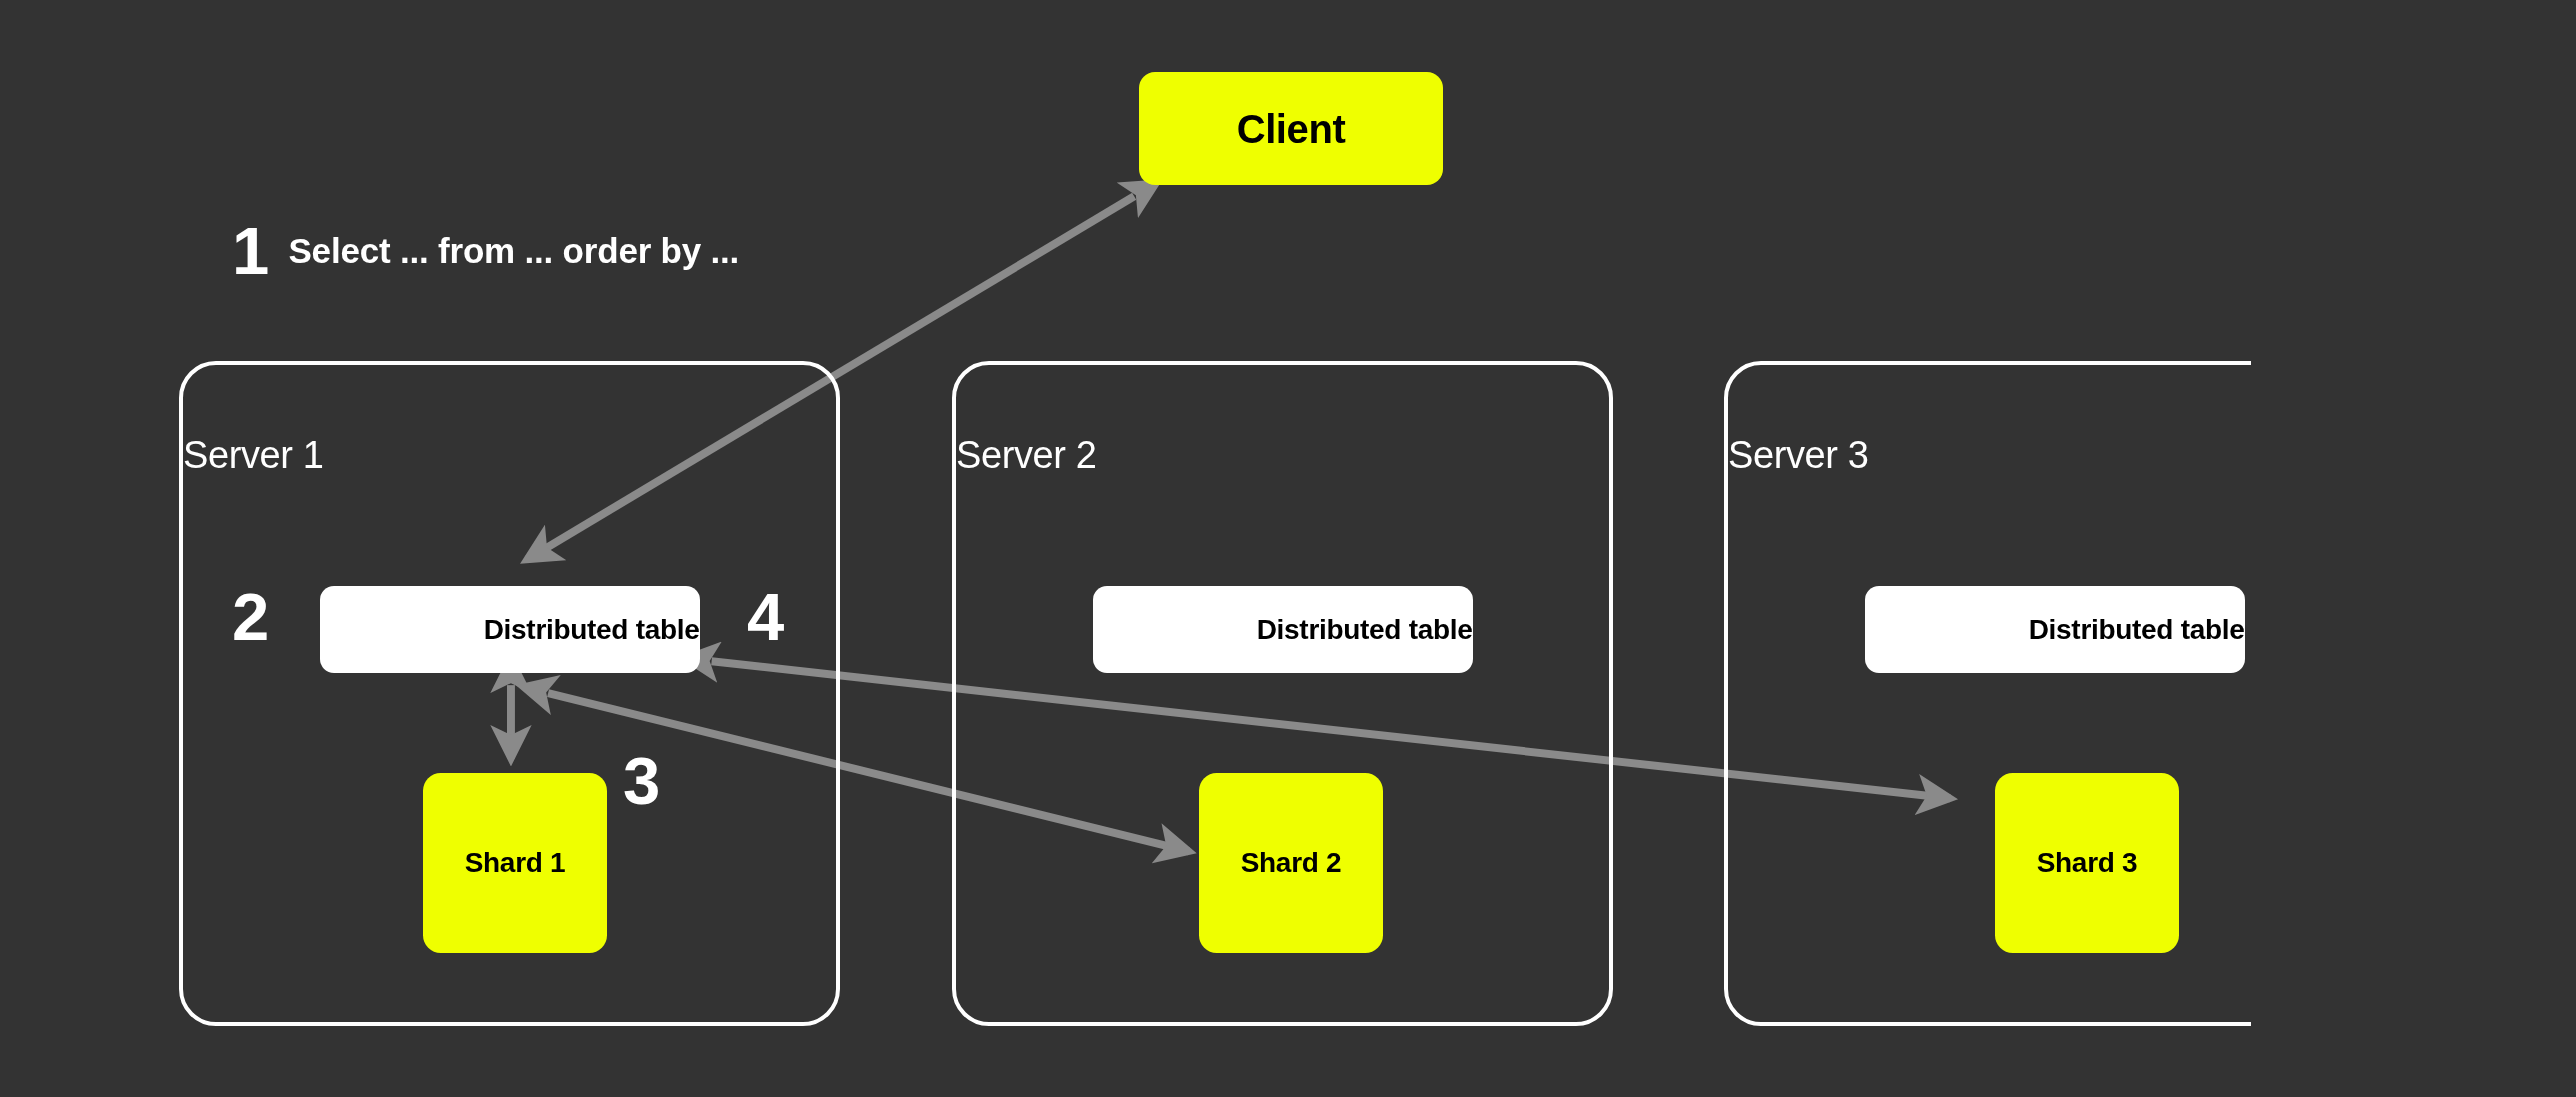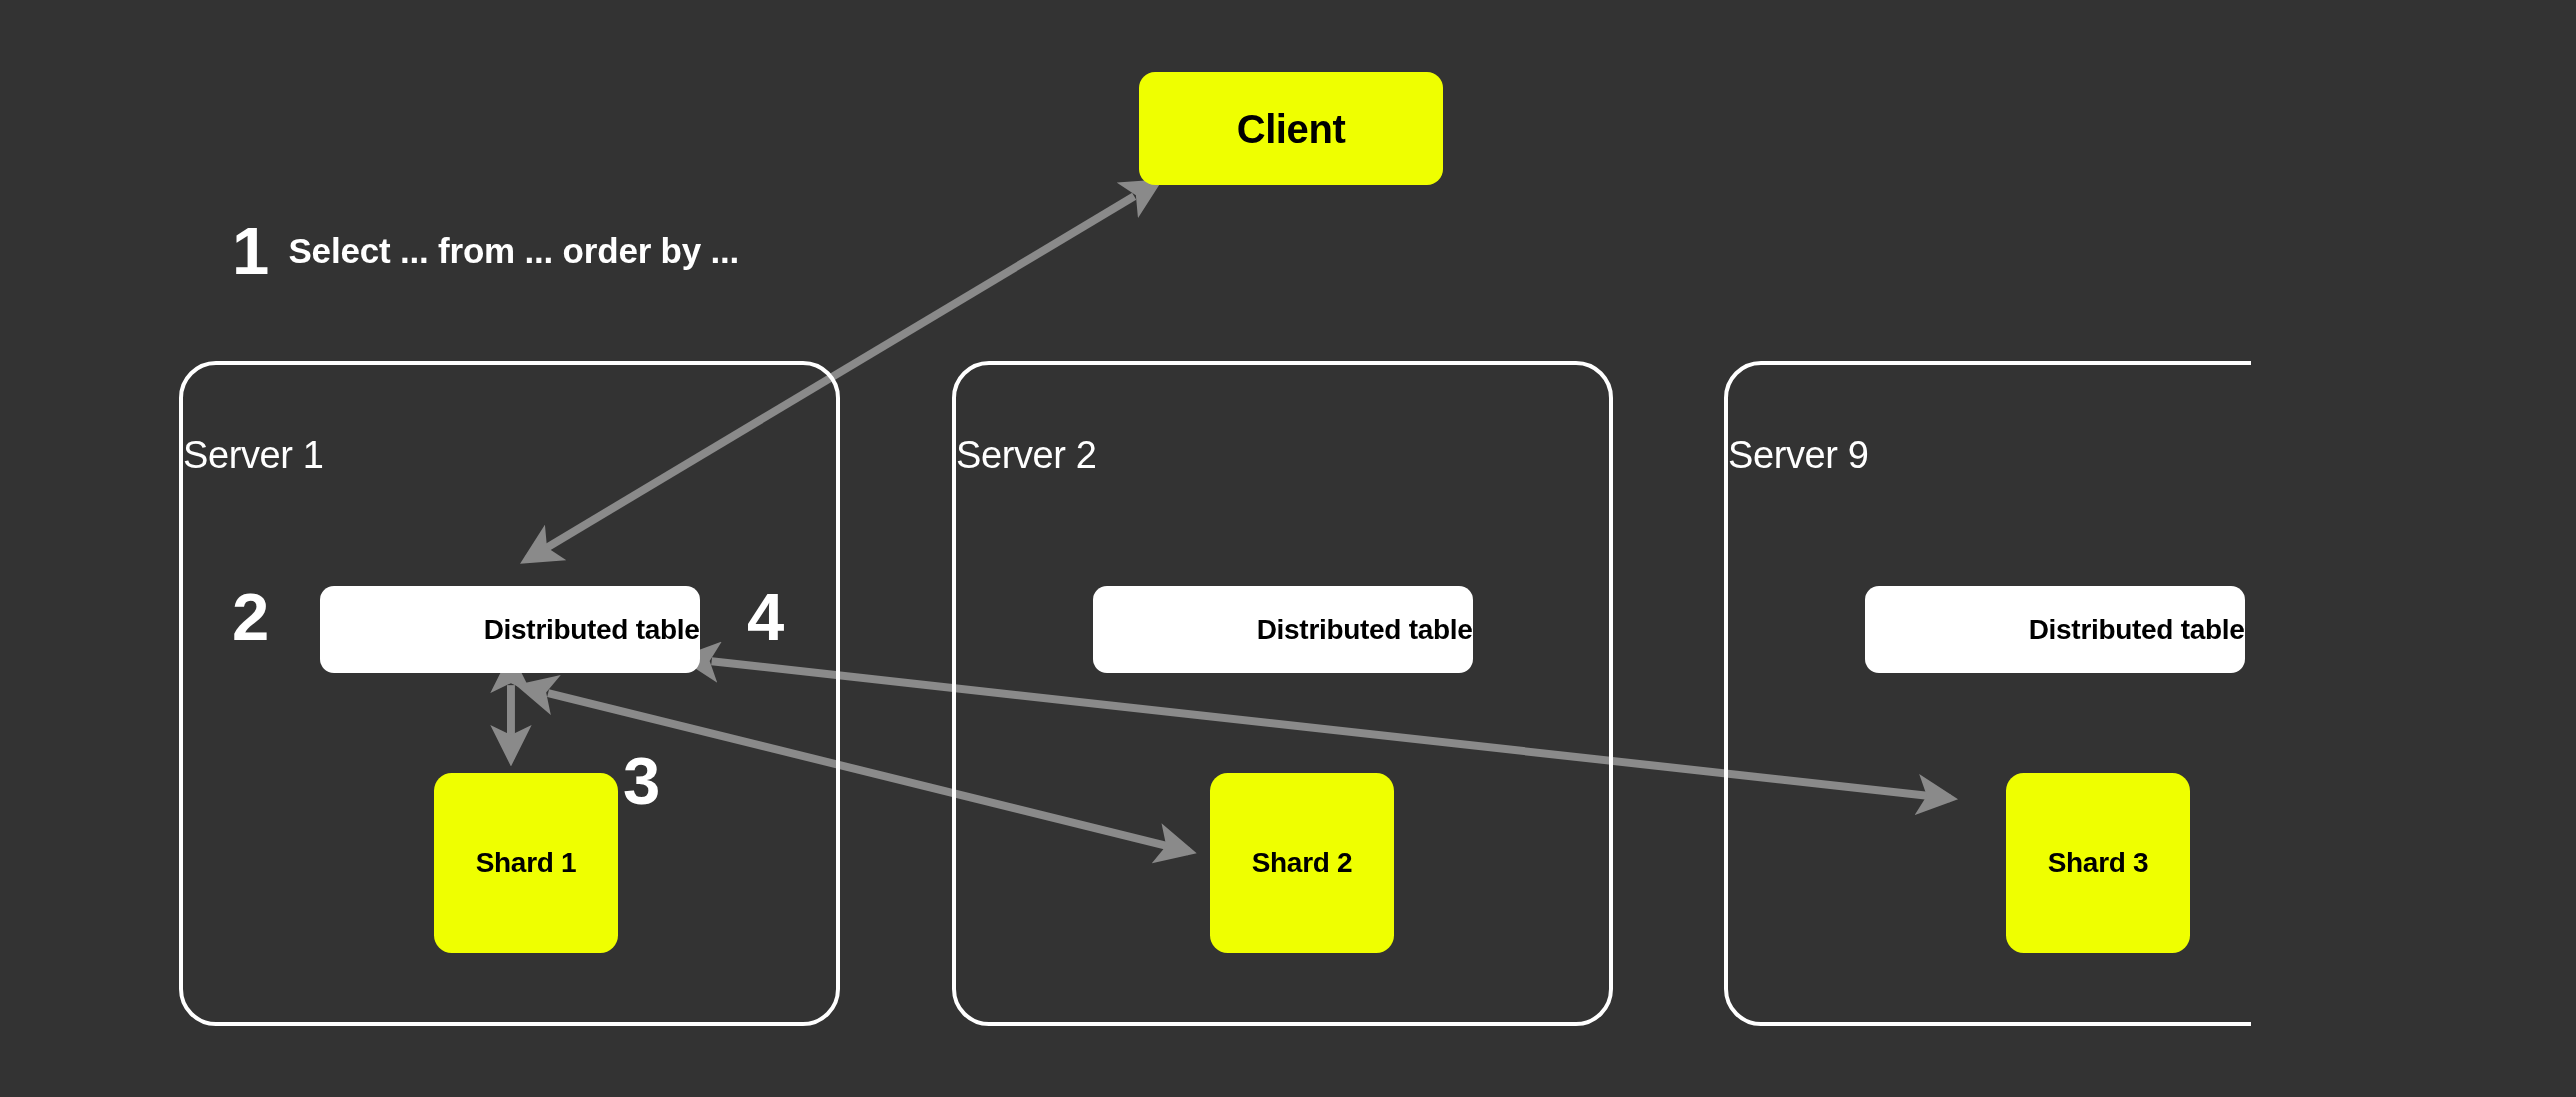--- a/index.html
+++ b/index.html
@@ -126,21 +126,20 @@
     position: absolute;
     top: 408px;
     width: 184px;
     height: 180px;
     background: #EFFF00;
     border-radius: 17.7px;
     display: flex;
     align-items: center;
     justify-content: center;
     z-index: 4;
-    margin-left: 11px;
   }
   #shard-box-1 { left: 240px; }
   #shard-box-2 { left: 243px; }
   #shard-box-3 { left: 267px; }
   .shard-box .node-label {
     color: #000000;
     font-size: 28px;
     font-weight: 700;
     letter-spacing: -0.3px;
   }
@@ -206,21 +205,21 @@
     <div class="server-title">Server 2</div>
     <div class="dist-table">
       <span class="node-label">Distributed table</span>
     </div>
     <div class="shard-box" id="shard-box-2">
       <span class="node-label">Shard 2</span>
     </div>
   </div>
 
   <div class="server-panel" id="server-panel-3">
-    <div class="server-title">Server 9</div>
+    <div class="server-title">Server 3</div>
     <div class="dist-table">
       <span class="node-label">Distributed table</span>
     </div>
     <div class="shard-box" id="shard-box-3">
       <span class="node-label">Shard 3</span>
     </div>
   </div>
 
   <div class="step-num-float" id="step-num-2">2</div>
   <div class="step-num-float" id="step-num-4">4</div>

